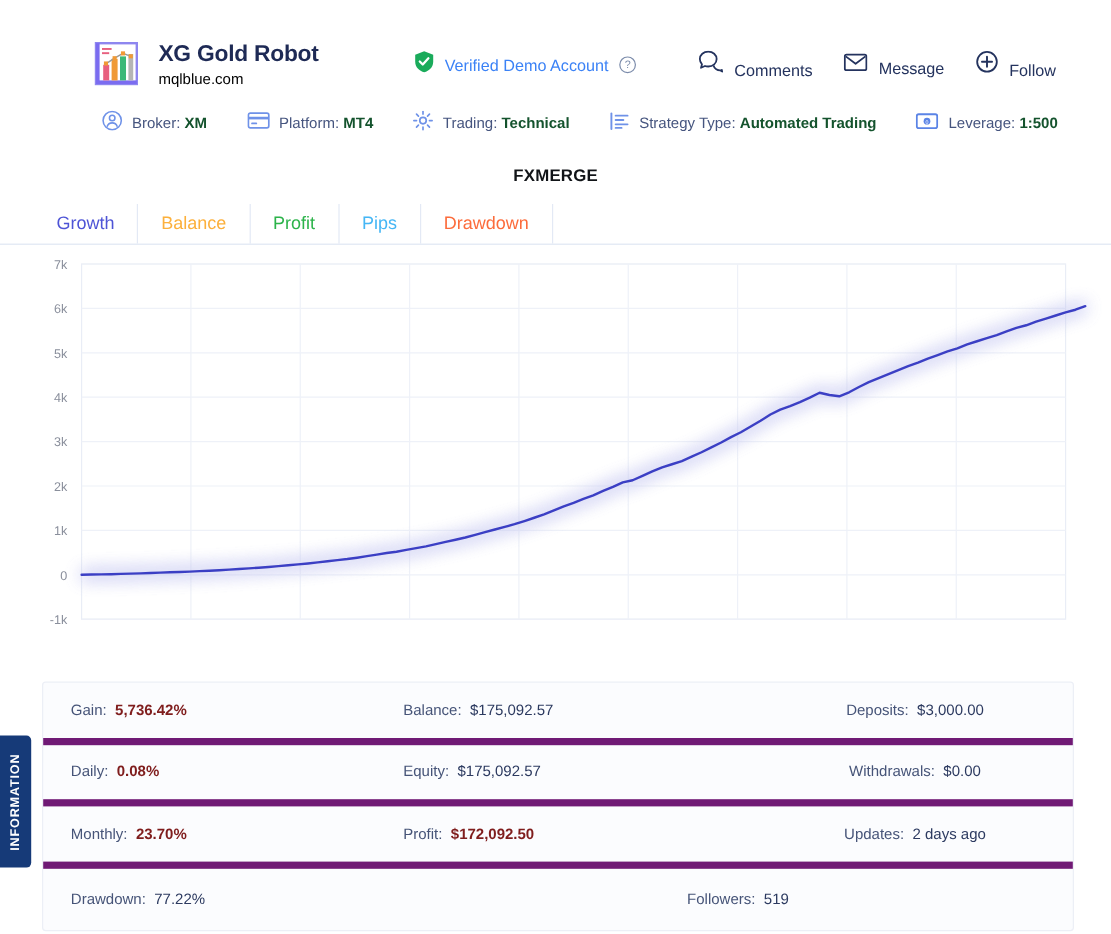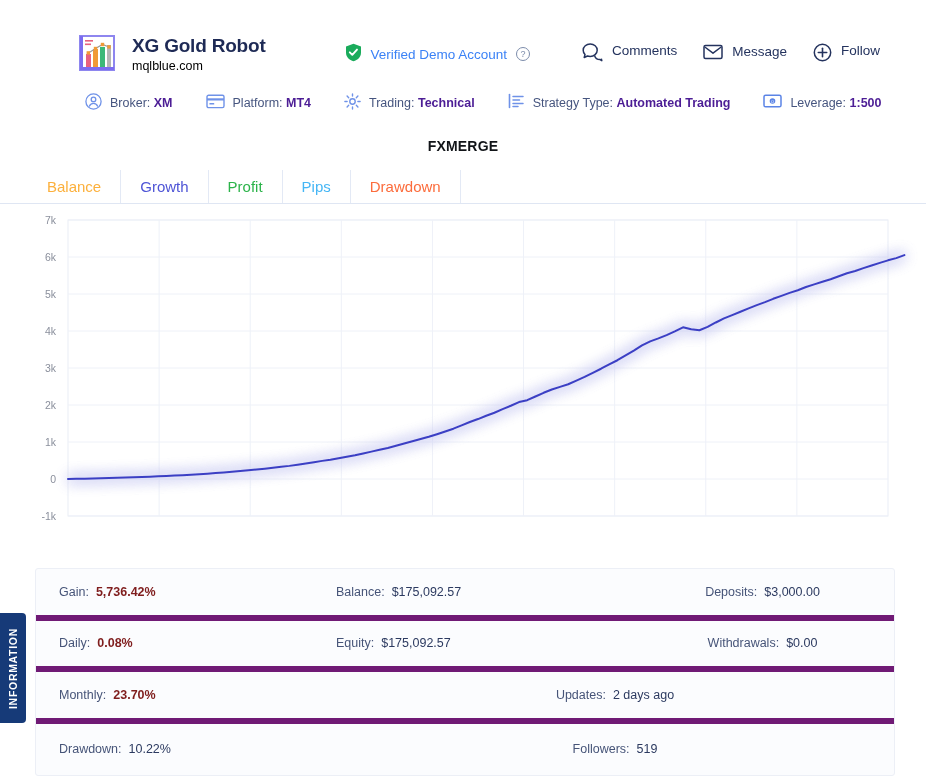--- a/index.html
+++ b/index.html
@@ -39,32 +39,32 @@
     width: 14px; height: 14px; border: 1.3px solid #7c8cab;
     border-radius: 50%; color: #7c8cab; font-size: 9px;
     display: flex; align-items: center; justify-content: center;
     line-height: 1;
   }
 
   .header-actions {
     display: flex; align-items: center; gap: 26px;
     margin-left: auto;
   }
-  .hact { display: flex; align-items: flex-start; gap: 9px; cursor: pointer; }
+  .hact { display: flex; align-items: flex-end; gap: 9px; cursor: pointer; }
   .hact-label { font-size: 13.5px; color: #24335e; }
 
   
   .meta-row {
     display: flex; align-items: center;
     padding: 0 30px 0 85px;
     height: 34px; gap: 33px;
   }
   .meta-item { display: flex; align-items: center; gap: 8px; }
   .meta-text { font-size: 12.5px; color: #46557f; white-space: nowrap; }
-  .meta-text b { color: #4c1d95; font-weight: bold; }
+  .meta-text b { color: #14532d; font-weight: bold; }
 
   
   .section-title {
     text-align: center;
     font-size: 14px; font-weight: bold; color: #111418;
     margin-top: 18px;
     letter-spacing: 0.2px;
   }
 
   
@@ -284,25 +284,25 @@
     </span>
     <span class="meta-text">
       <span>Leverage:</span> <b>1:500</b>
     </span>
   </div>
 </div>
 
 <div class="section-title">FXMERGE</div>
 
 <div class="tabs">
+  <div class="tab" style="color: rgb(78, 84, 214);">
+      <span>Growth</span>
+    </div>
   <div class="tab" style="color: rgb(252, 176, 60);">
       <span>Balance</span>
-    </div>
-  <div class="tab" style="color: rgb(78, 84, 214);">
-      <span>Growth</span>
     </div>
   <div class="tab" style="color: rgb(44, 179, 74);">
       <span>Profit</span>
     </div>
   <div class="tab" style="color: rgb(69, 182, 245);">
       <span>Pips</span>
     </div>
   <div class="tab" style="color: rgb(252, 108, 60);">
       <span>Drawdown</span>
     </div>
@@ -379,29 +379,33 @@
     <div class="stat-cell c3">
       <span class="stat-k">Withdrawals:</span>
       <span class="stat-v">$0.00</span>
     </div>
   </div>
   <div class="stat-row">
     <div class="stat-cell c1">
       <span class="stat-k">Monthly:</span>
       <span class="stat-v pos">23.70%</span>
     </div>
+    <div class="stat-cell c2">
+      <span class="stat-k">Profit:</span>
+      <span class="stat-v pos">$172,092.50</span>
+    </div>
     <div class="stat-cell c3">
       <span class="stat-k">Updates:</span>
       <span class="stat-v">2 days ago</span>
     </div>
   </div>
   <div class="stat-row">
     <div class="stat-cell c1">
       <span class="stat-k">Drawdown:</span>
-      <span class="stat-v">10.22%</span>
+      <span class="stat-v">77.22%</span>
     </div>
     <div class="stat-cell c3">
       <span class="stat-k">Followers:</span>
       <span class="stat-v">519</span>
     </div>
   </div>
 </div>
 
 <div class="info-tab" style="background: rgb(22, 58, 120);">
   <span>INFORMATION</span>

